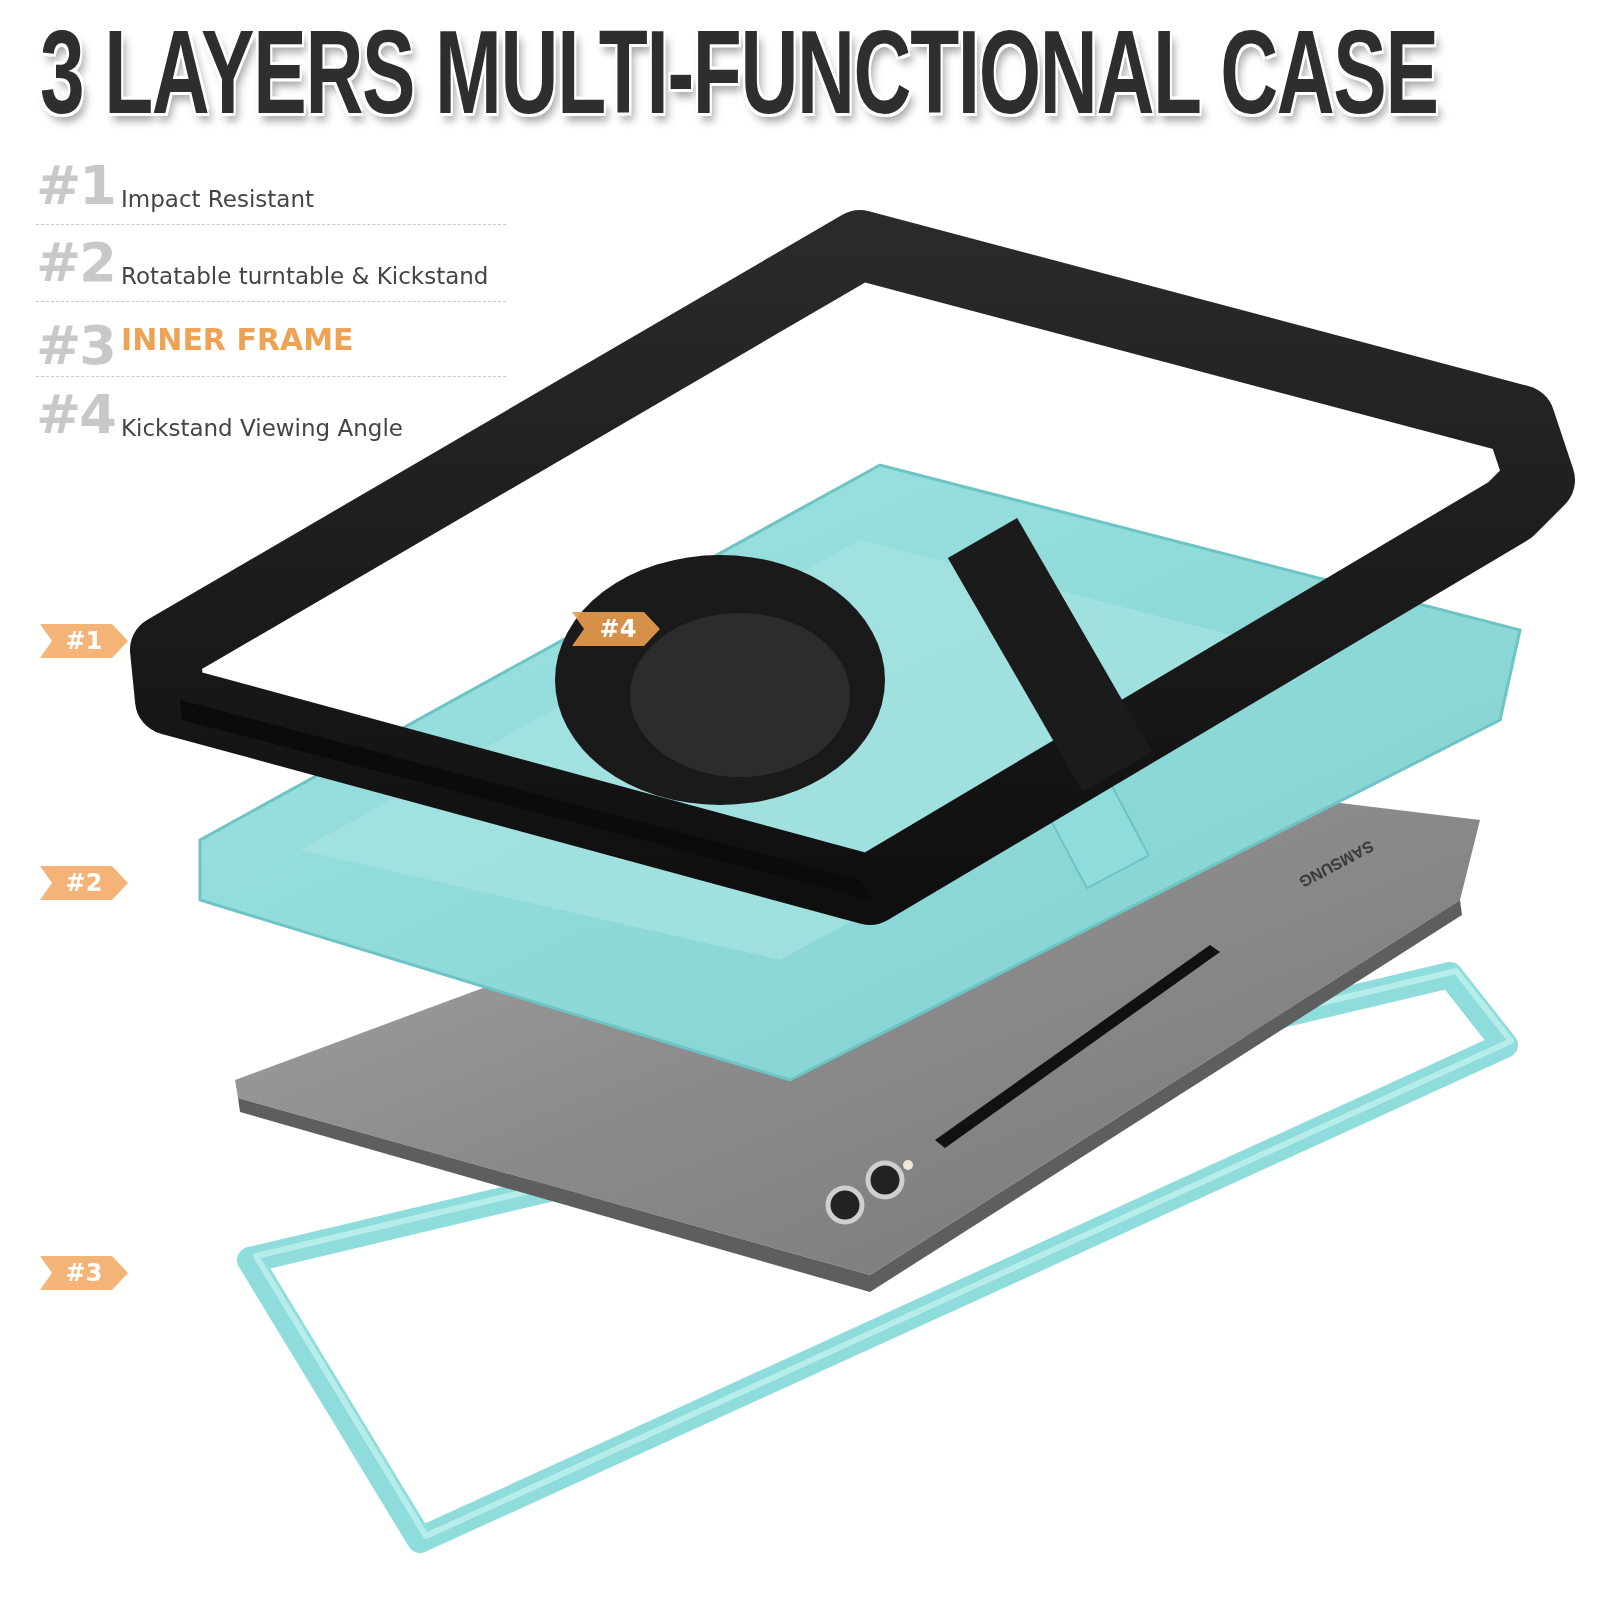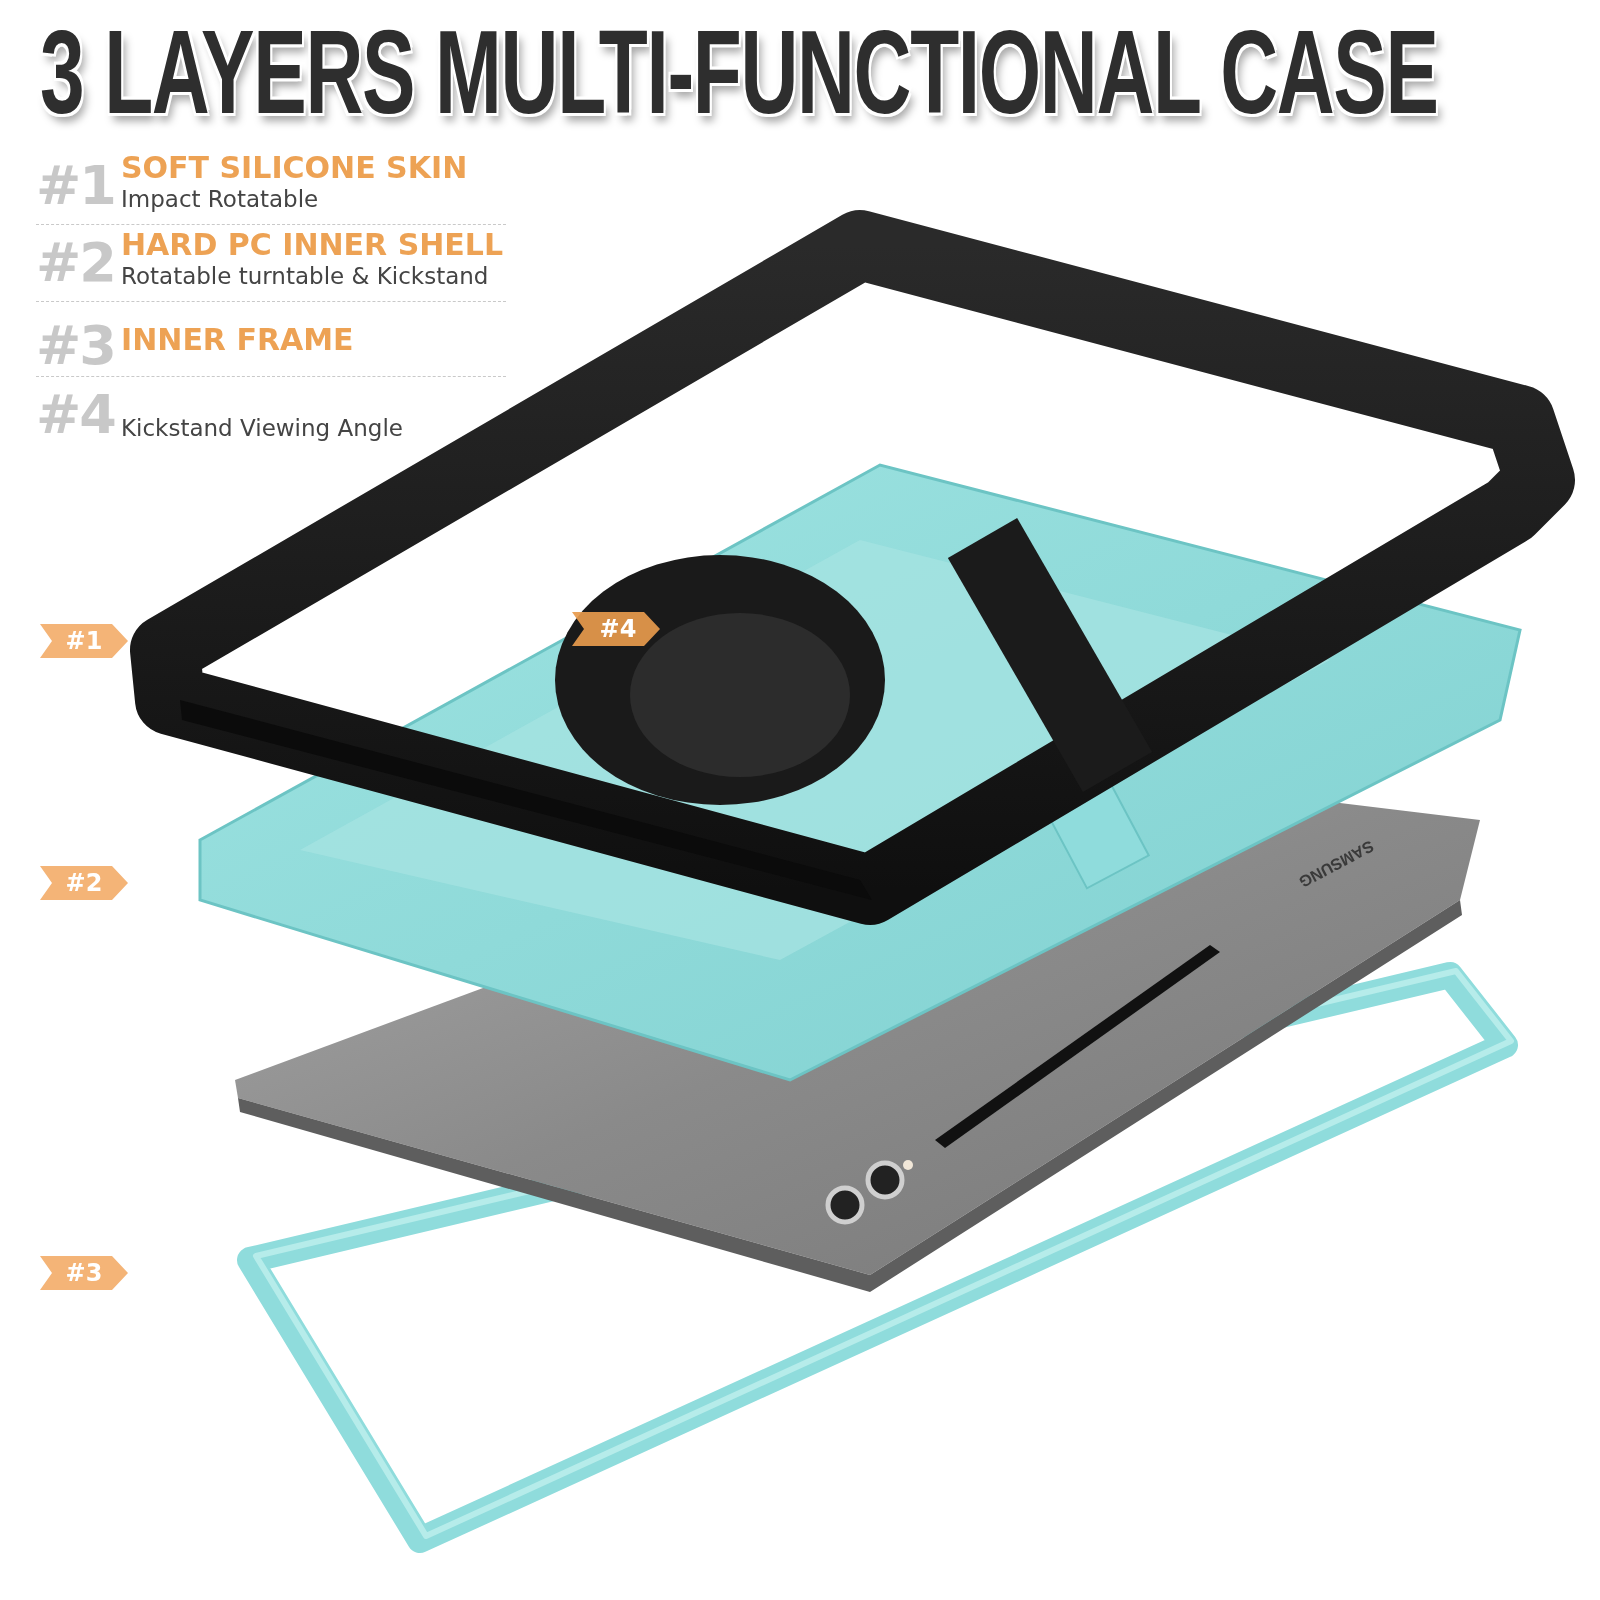--- a/index.html
+++ b/index.html
@@ -25,26 +25,24 @@
 </head>
 <body>
 
 <div class="headline">
   <div class="headline-text">3 LAYERS MULTI-FUNCTIONAL CASE</div>
 </div>
 
 <div class="features">
   <div class="feature f1">
     <div class="num">#1</div>
-    <div class="title">SOFT SILICONE SKIN</div>
-    <div class="sub">Impact Rotatable</div>
+    <div class="sub">Impact Resistant</div>
   </div>
   <div class="feature f2">
     <div class="num">#2</div>
-    <div class="title">HARD PC INNER SHELL</div>
     <div class="sub">Rotatable turntable &amp; Kickstand</div>
   </div>
   <div class="feature f3">
     <div class="num">#3</div>
     <div class="title">INNER FRAME</div>
   </div>
   <div class="feature f4">
     <div class="num">#4</div>
     <div class="sub">Kickstand Viewing Angle</div>
   </div>

